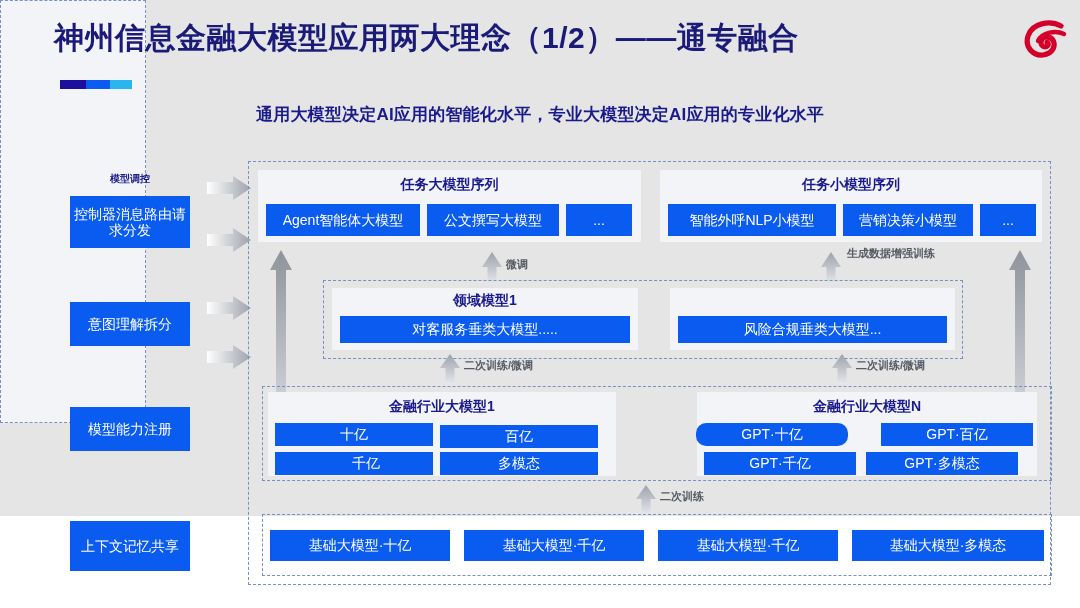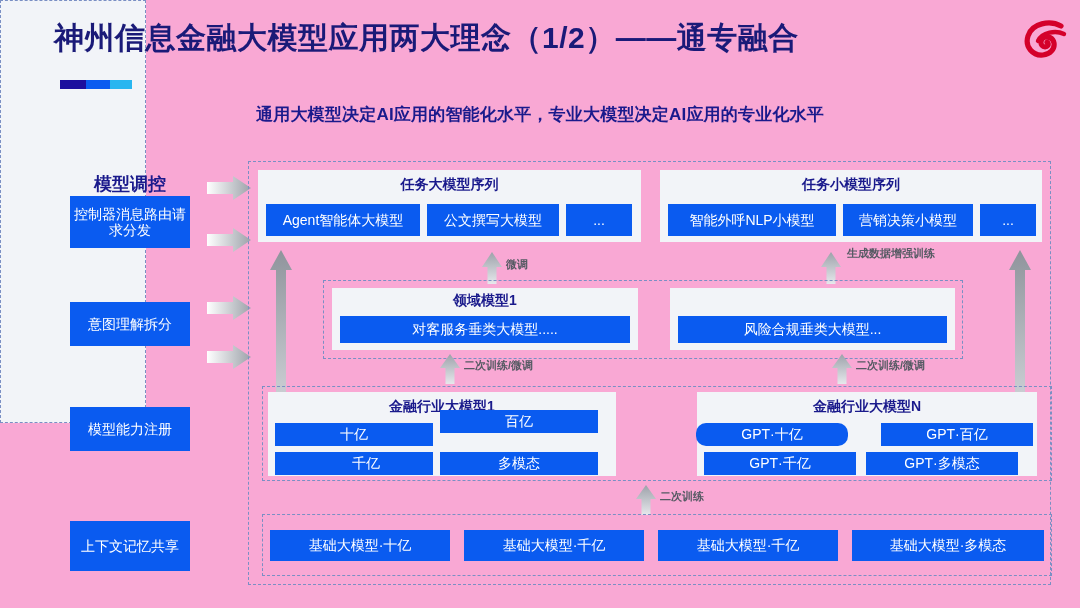--- a/index.html
+++ b/index.html
@@ -2,21 +2,21 @@
 <html><head>
 <meta charset="utf-8">
 <style>
   * { box-sizing: border-box; margin: 0; padding: 0; }
   html, body {
     width: 1080px; height: 608px;
     background: #ffffff;
     font-family: "Liberation Sans", "DejaVu Sans", sans-serif;
     overflow: hidden;
   }
-  #slide { position: relative; width: 1080px; height: 608px; background: #f9a8d4; }
+  #slide { position: relative; width: 1080px; height: 516px; background: #e5e5e5; }
 
   
   .title {
     position: absolute; left: 54px; top: 18px;
     font-size: 30px; font-weight: bold; color: #1a1a78;
     letter-spacing: 0.5px; white-space: nowrap;
   }
   .accent-bar { position: absolute; left: 60px; top: 80px; display: flex; height: 9px; width: 72px; }
   .accent-bar i { display: block; height: 100%; }
   .accent-bar i:nth-child(1) { width: 26px; background: #1c0f9e; }
@@ -44,21 +44,21 @@
     text-align: center; font-size: 14px; line-height: 1.15;
   }
   .caption { position: absolute; font-size: 11px; color: #555a63; font-weight: bold; text-align: center; line-height: 1.15; }
 
   
   .arrow-right { position: absolute; }
   .arrow-up { position: absolute; }
 
   
   #left-col { left: 57px; top: 162px; width: 146px; height: 423px; background: #f2f4f8; border: 1px dashed #7a8fc4; }
-  #left-title { position: absolute; left: 57px; top: 172px; width: 146px; text-align: center; font-size: 18px; font-weight: bold; color: #1a1a8c; }
+  #left-title { position: absolute; left: 57px; top: 172px; width: 146px; text-align: center; font-size: 10px; font-weight: bold; color: #1a1a8c; }
   .lbtn { left: 70px; width: 120px; font-size: 14px; }
 </style>
 </head>
 <body>
 
 <div id="slide">
 
   <div class="title">神州信息金融大模型应用两大理念（1/2）——通专融合</div>
   <div class="accent-bar">
       <i></i>
@@ -204,21 +204,21 @@
       </defs>
     <path d="M10 0 L20 14 H14.5 V30 H5.5 V14 H0 Z" fill="url(#gu4)"></path>
   </svg>
   <div class="caption" style="left:856px;top:359px;width:100px;text-align:left;">二次训练/微调</div>
 
   <div class="dashbox" style="left:262px;top:386px;width:790px;height:95px;background:transparent;"></div>
 
   <div class="panel" style="left:268px;top:392px;width:348px;height:84px;"></div>
   <div style="position:absolute;left:268px;top:398px;width:348px;text-align:center;font-size:14px;font-weight:bold;color:#1a1a8c;">金融行业大模型1</div>
   <div class="bluebox" style="left:275px;top:423px;width:158px;height:23px;">十亿</div>
-  <div class="bluebox" style="left:440px;top:410px;width:158px;height:23px;">百亿</div>
+  <div class="bluebox" style="left:440px;top:425px;width:158px;height:23px;">百亿</div>
   <div class="bluebox" style="left:275px;top:452px;width:158px;height:23px;padding-left:24px;">千亿</div>
   <div class="bluebox" style="left:440px;top:452px;width:158px;height:23px;">多模态</div>
 
   <div class="panel" style="left:697px;top:392px;width:340px;height:84px;"></div>
   <div style="position:absolute;left:697px;top:398px;width:340px;text-align:center;font-size:14px;font-weight:bold;color:#1a1a8c;">金融行业大模型N</div>
   <div class="bluebox" style="left:696px;top:423px;width:152px;height:23px;border-radius:10px;">GPT·十亿</div>
   <div class="bluebox" style="left:866px;top:423px;width:152px;height:23px;margin-left:15px;">GPT·百亿</div>
   <div class="bluebox" style="left:704px;top:452px;width:152px;height:23px;">GPT·千亿</div>
   <div class="bluebox" style="left:866px;top:452px;width:152px;height:23px;">GPT·多模态</div>
 

